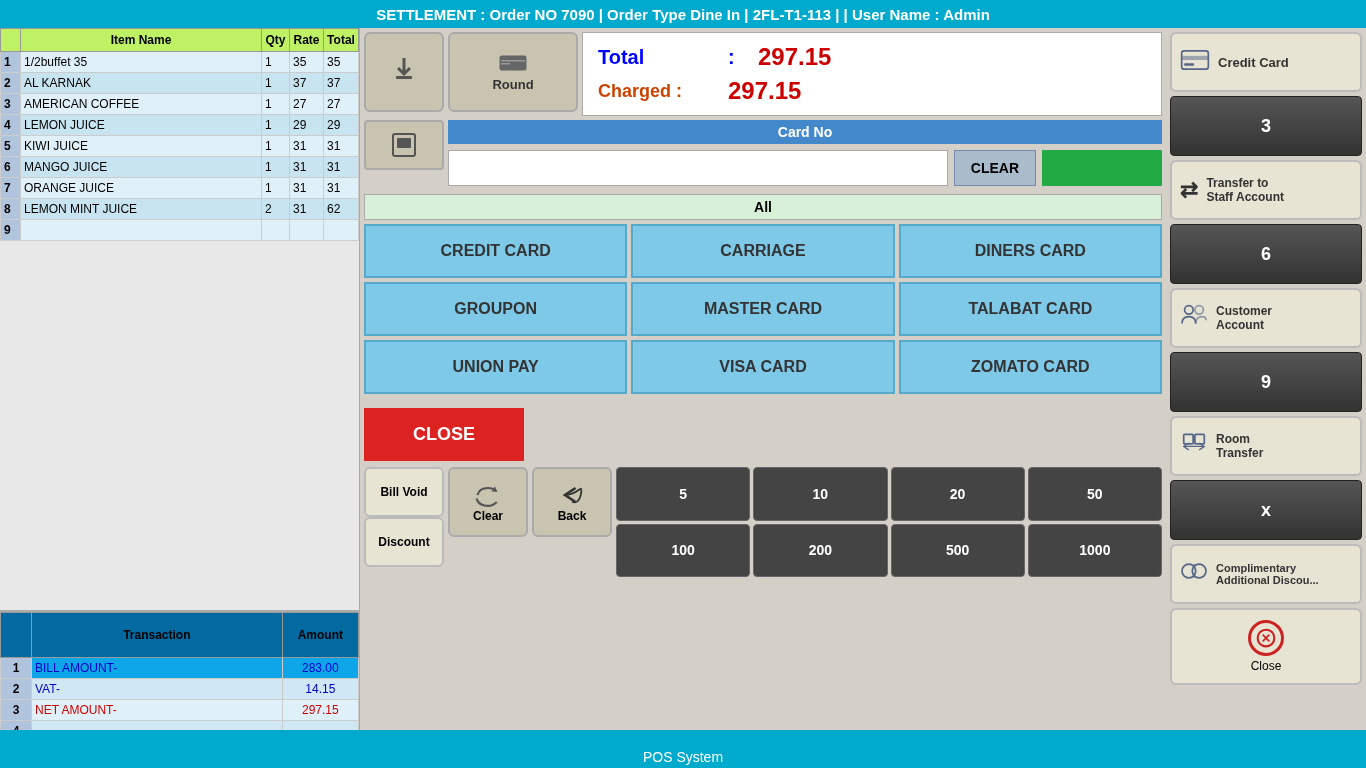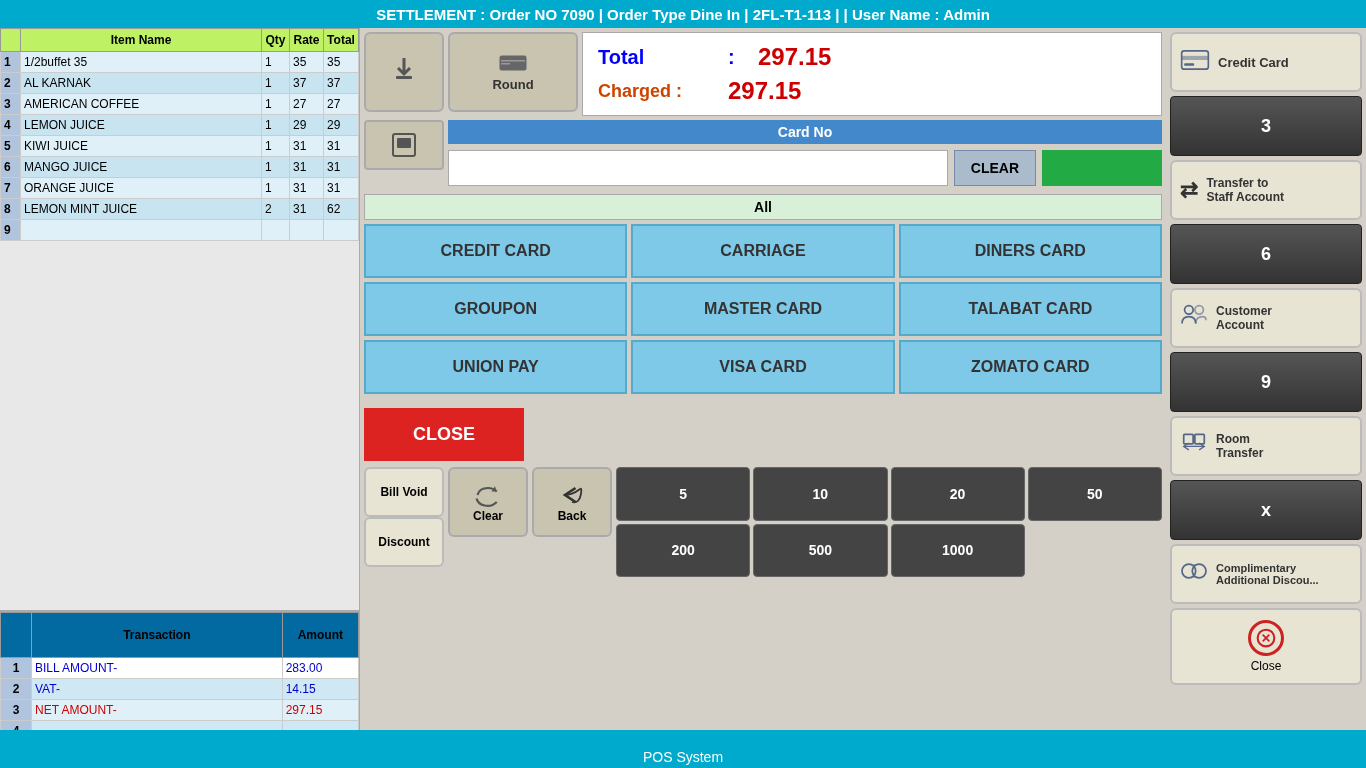--- a/index.html
+++ b/index.html
@@ -90,25 +90,25 @@
       background: #0369a1;
       padding: 15px;
       border: 1px solid #999;
     }
 
     #transaction-table td {
       padding: 3px;
       border: 1px solid #ccc;
     }
 
-    .tr-row-1 td { background: #ffffff; }
+    .tr-row-1 td { background: #0ea5e9; }
     .tr-row-2 td { background: #d0e8f4; }
     .tr-row-3 td { background: #e0f0f8; }
     .tr-row-4 td { background: #d0e8f4; }
-    .tr-amount { text-align: left; }
+    .tr-amount { text-align: center; }
 
     
     #center-panel {
       flex: 1;
       background: #d4d0c8;
       display: flex;
       flex-direction: column;
       padding: 4px;
     }
 
@@ -607,20 +607,21 @@
           <path d="M10 16 Q18 16 26 10 Q30 6 28 16 Q26 26 18 24" stroke="#333" stroke-width="2" fill="none"></path>
         </svg>
         <span>Back</span>
       </div>
 
       <div class="quick-amounts">
         <button class="amount-btn">5</button>
         <button class="amount-btn">10</button>
         <button class="amount-btn">20</button>
         <button class="amount-btn">50</button>
+        <button class="amount-btn">100</button>
         <button class="amount-btn">200</button>
         <button class="amount-btn">500</button>
         <button class="amount-btn">1000</button>
       </div>
     </div>
 
   </div>
 
   <div id="right-panel">
 

